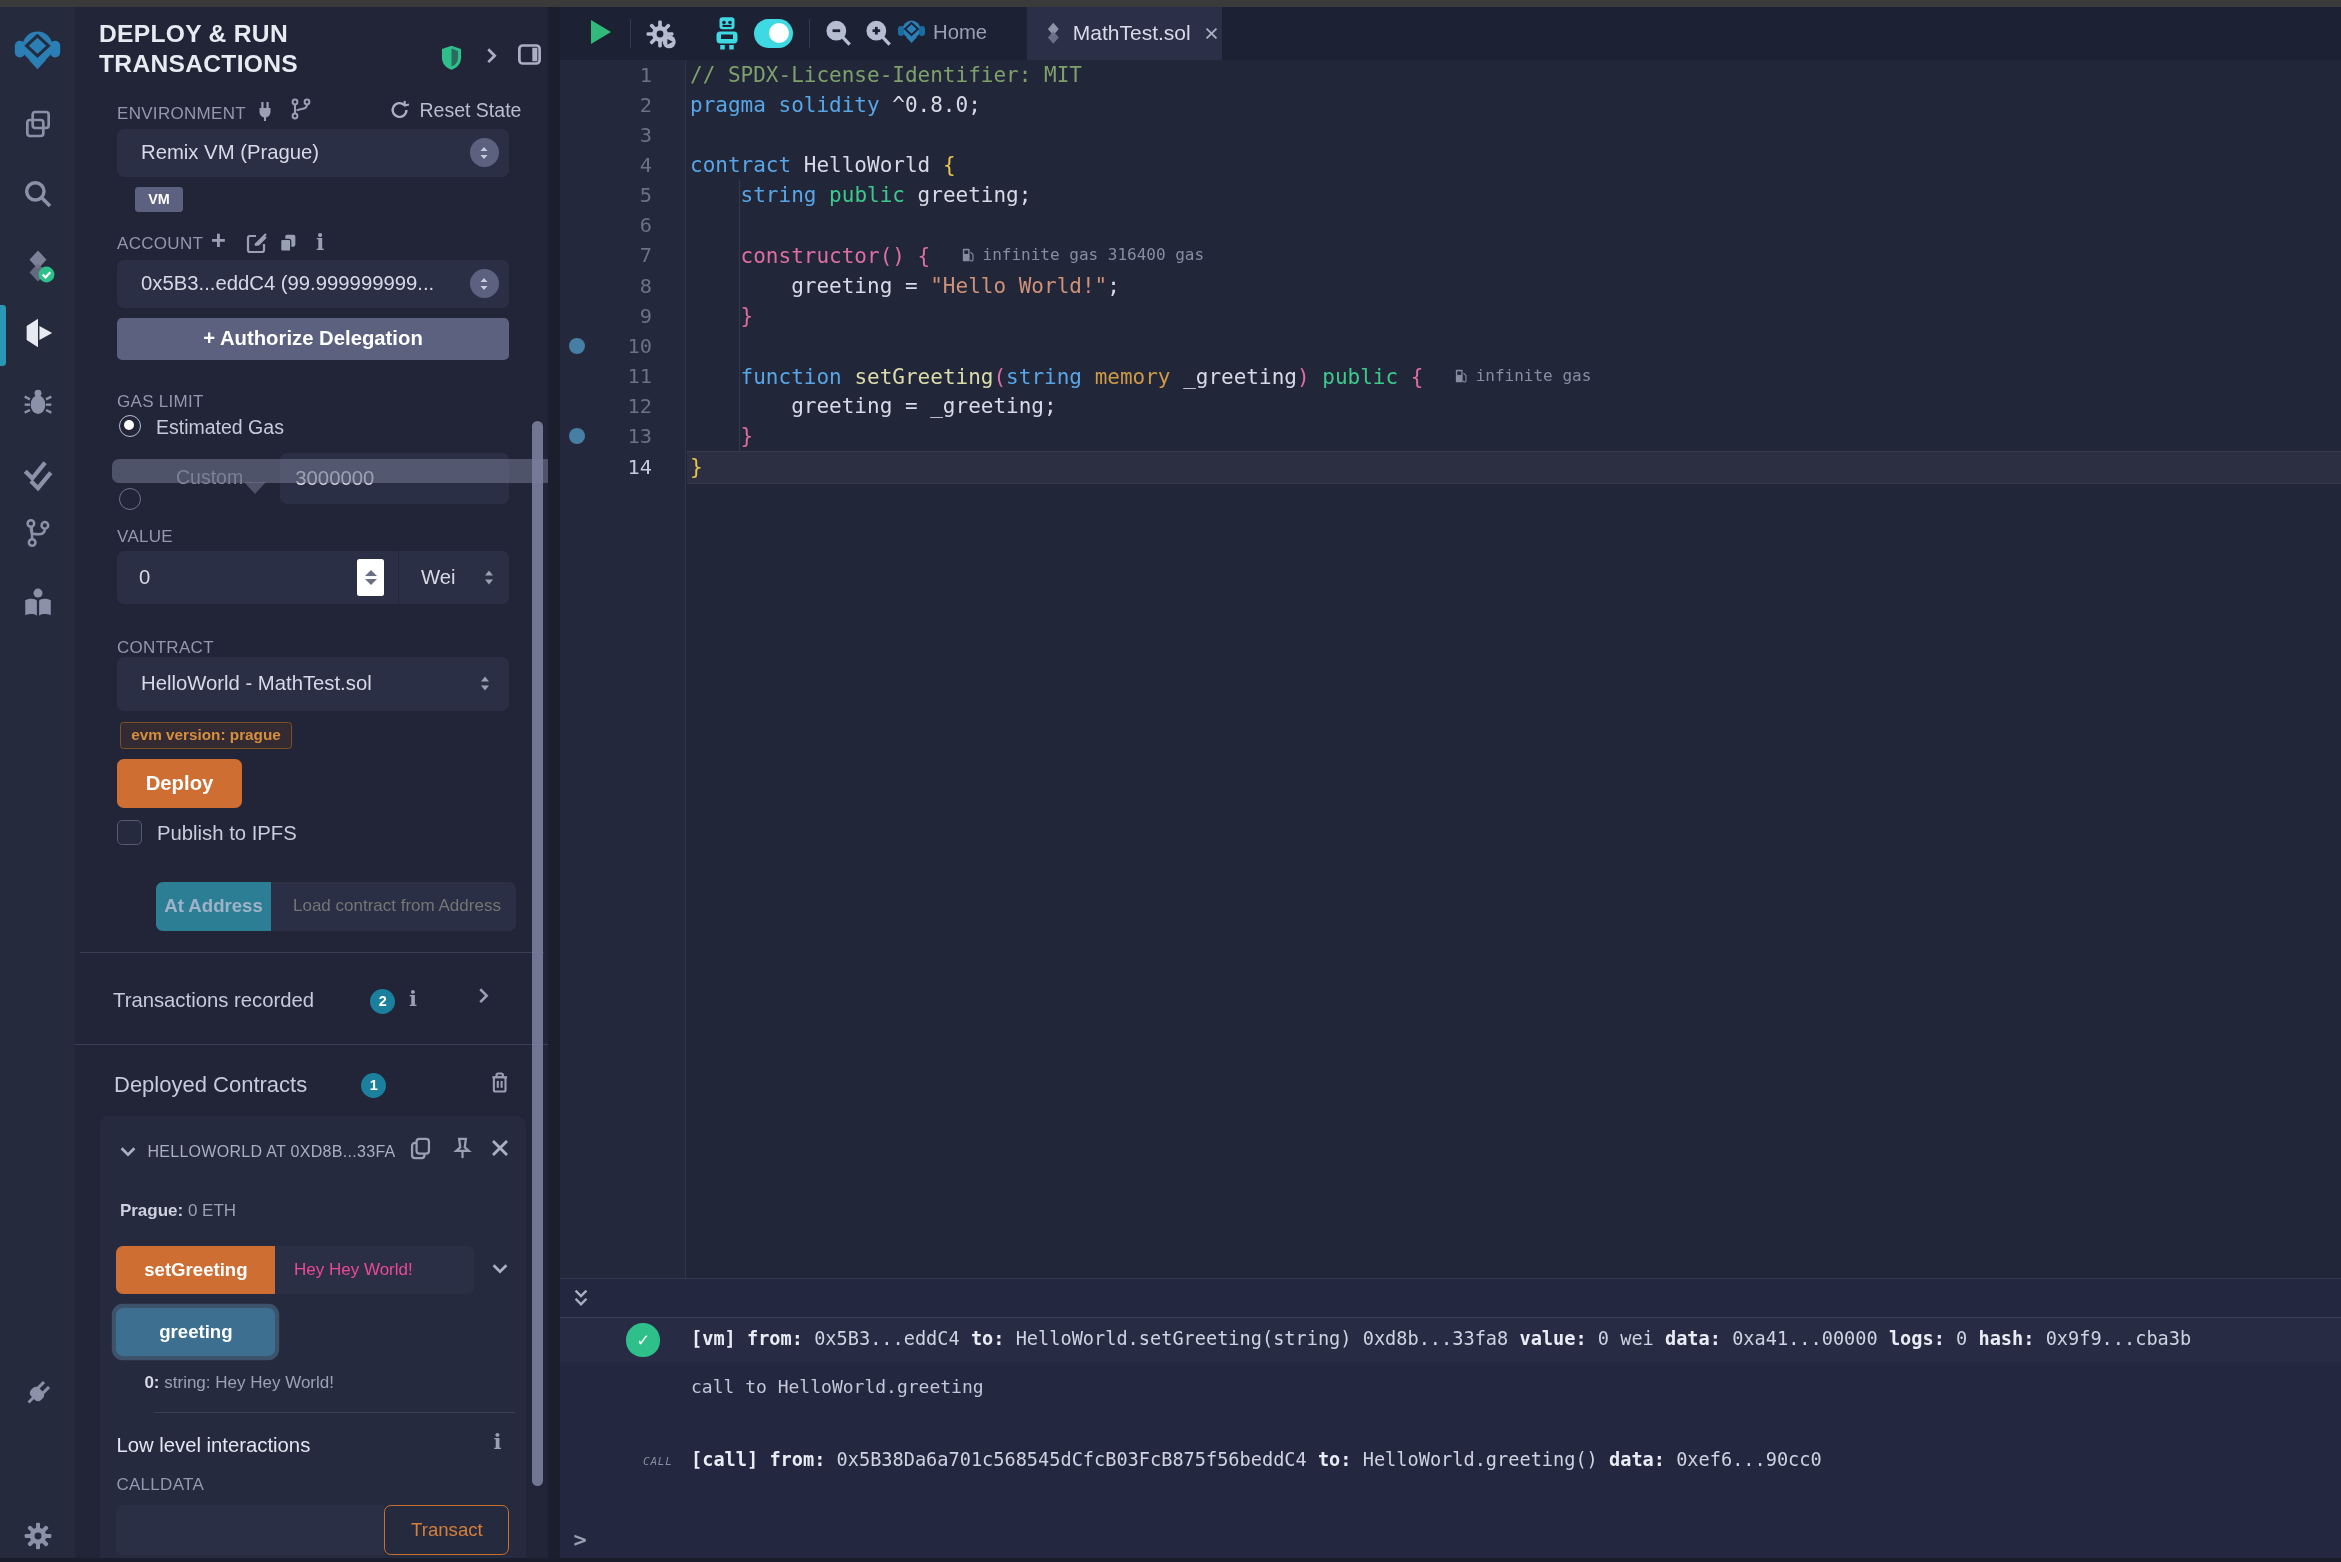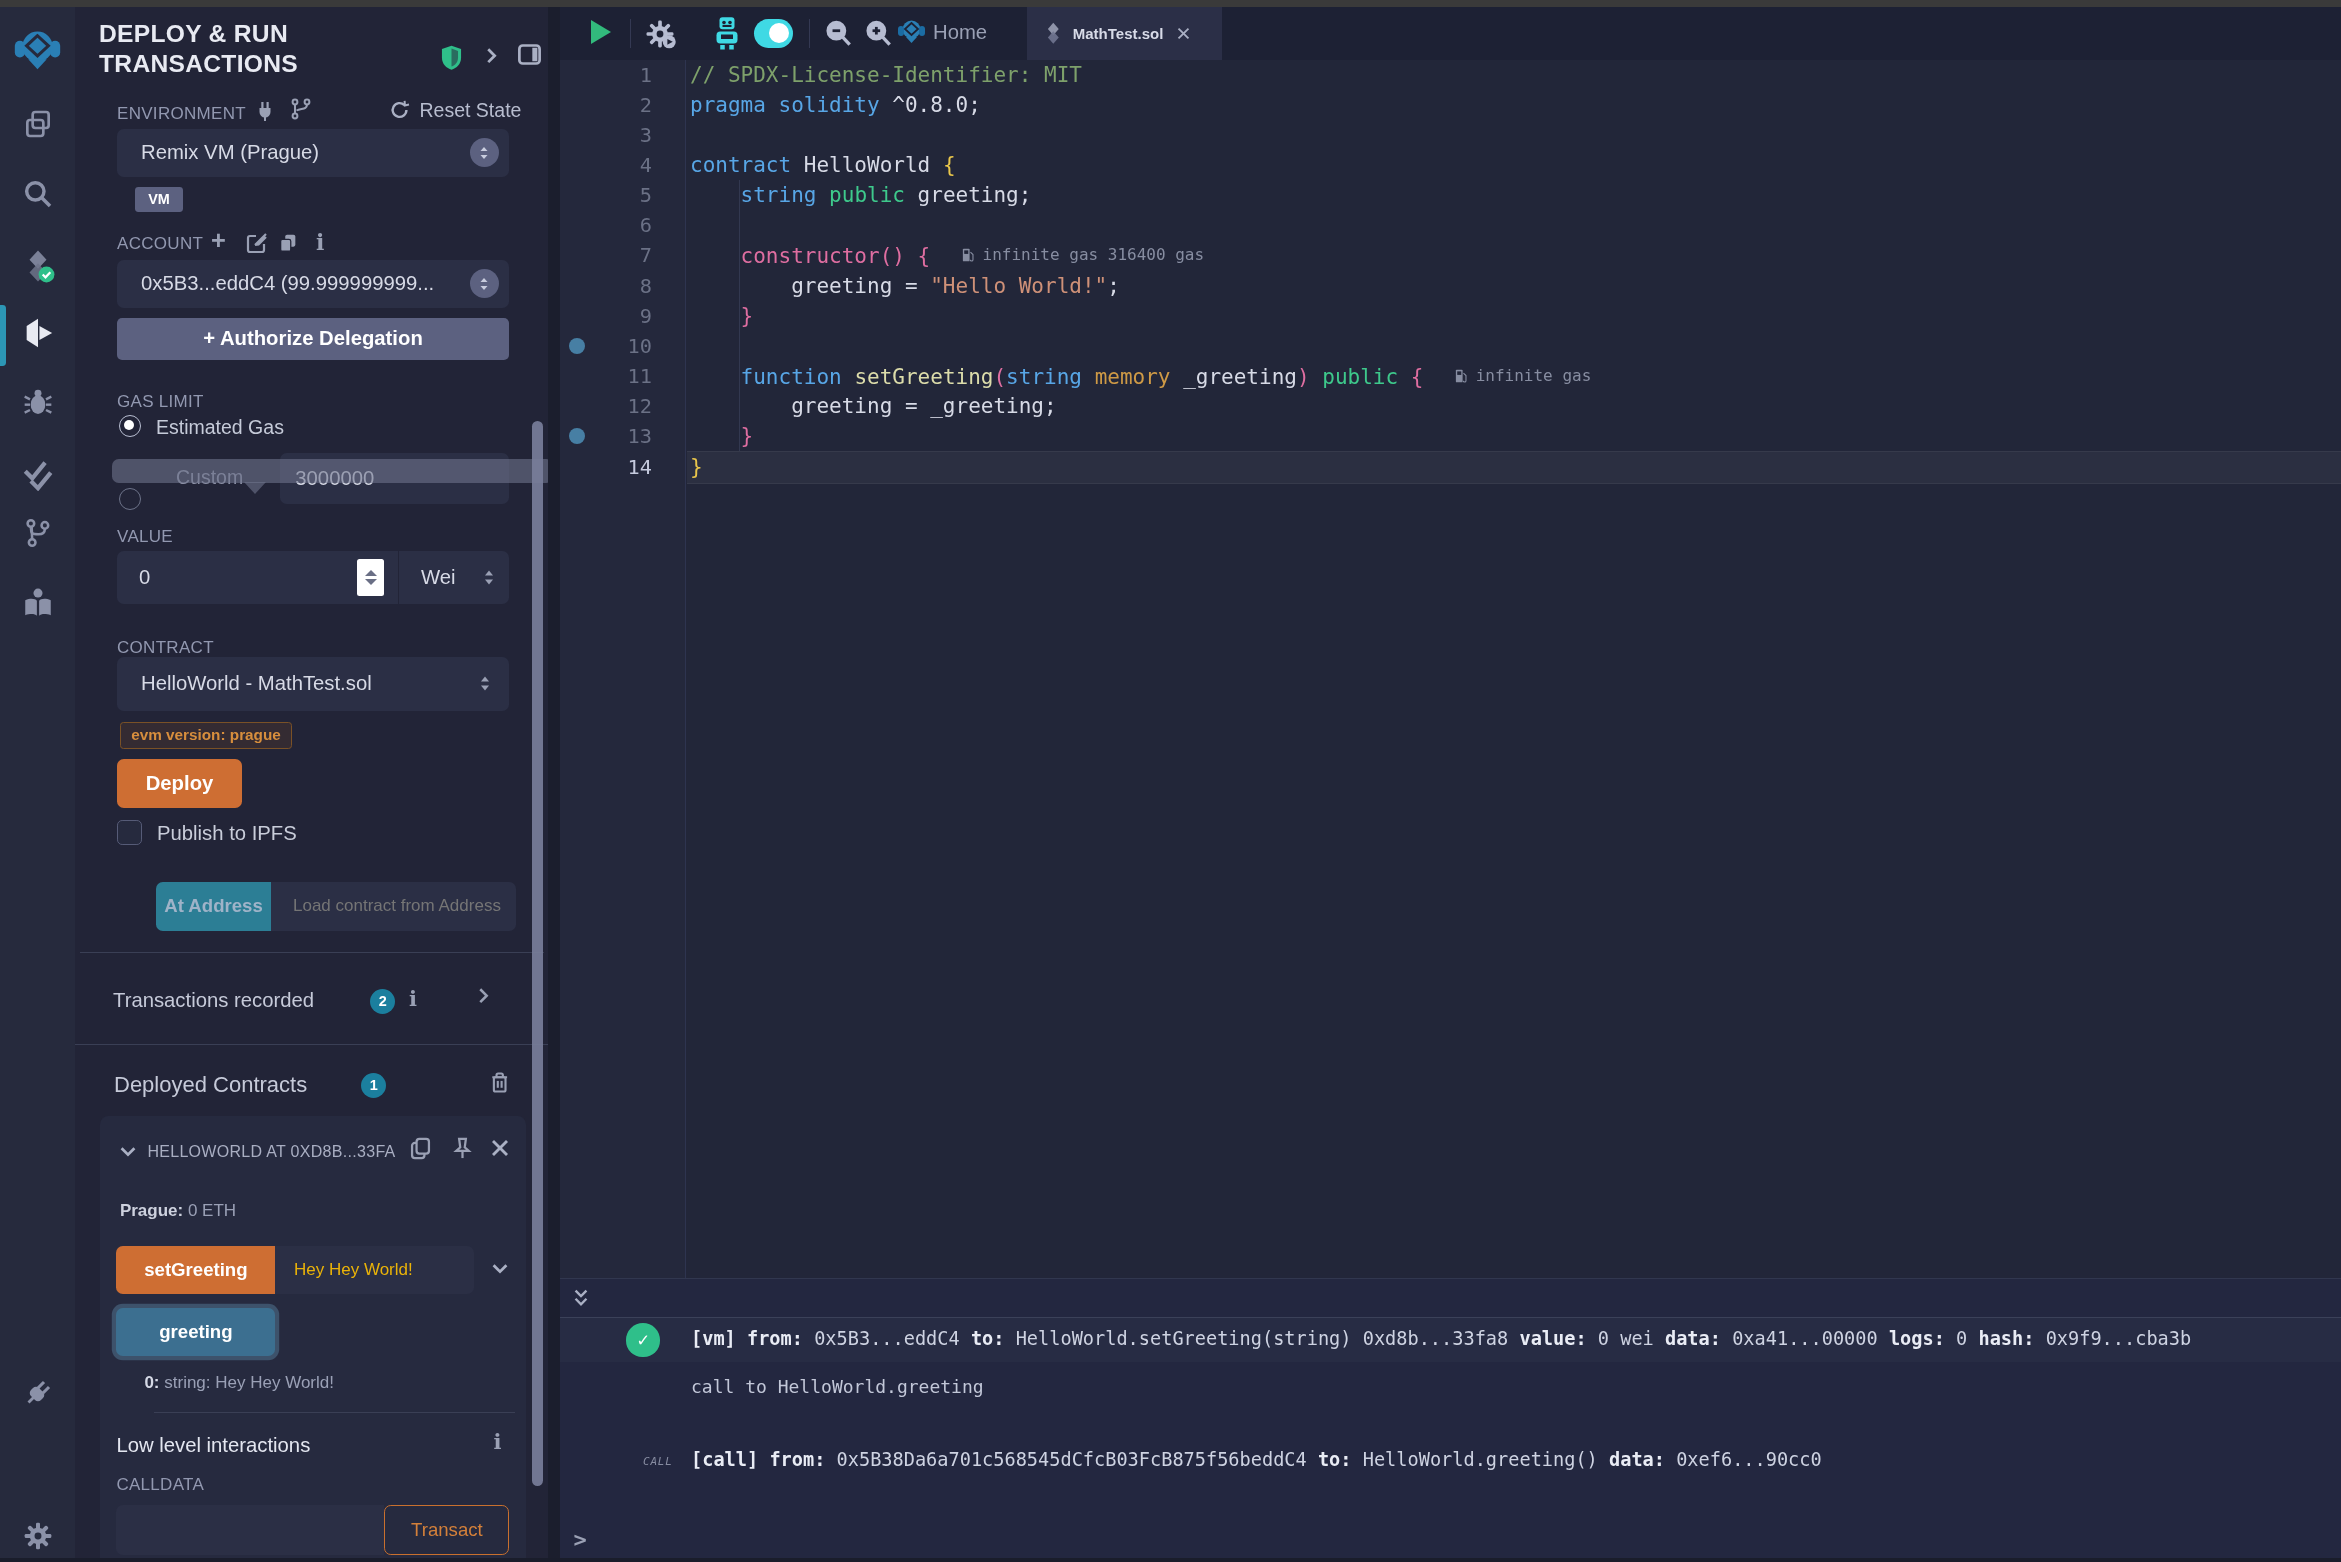--- a/index.html
+++ b/index.html
@@ -33,28 +33,28 @@
   .tooltip .arrow{position:absolute;bottom:-11px;left:132px;width:0;height:0;border-left:11px solid transparent;border-right:11px solid transparent;border-top:12px solid rgba(112,118,142,0.58);}
   .spinner{background:#ffffff;border-radius:2.5px;display:flex;flex-direction:column;align-items:center;justify-content:center;gap:3.4px;}
   .spinner .su{width:0;height:0;border-left:6px solid transparent;border-right:6px solid transparent;border-bottom:6.8px solid #6a6f85;}
   .spinner .sd{width:0;height:0;border-left:6px solid transparent;border-right:6px solid transparent;border-top:6.8px solid #6a6f85;}
   .evm-badge{background:rgba(140,75,25,0.18);border:0.8px solid #7a5126;border-radius:3.4px;color:#d78e3d;font-size:15.3px;font-weight:bold;display:inline-flex;align-items:center;padding:0 10.2px;height:25.4px;}
   .btn-orange{background:#ce6e33;border-radius:6.8px;color:#fff;font-weight:bold;display:flex;align-items:center;justify-content:center;}
   .checkbox{width:25.4px;height:25.4px;border:1.7px solid #565b77;border-radius:5.1px;box-sizing:border-box;background:#262a3e;}
   .divider{height:0.8px;background:#3a3f55;}
   .count-badge{background:#1b7f9e;border-radius:50%;color:#fff;font-size:14.4px;font-weight:bold;display:flex;align-items:center;justify-content:center;width:25.4px;height:25.4px;}
   .card{background:#262a3f;border-radius:8.5px 8.5px 0 0;}
-  .inp{background:#2b2f45;color:#eab308;border:none;outline:none;box-sizing:border-box;font-family:"Liberation Sans",sans-serif;}
+  .inp{background:#2b2f45;color:#ec4899;border:none;outline:none;box-sizing:border-box;font-family:"Liberation Sans",sans-serif;}
   .scroll-thumb{width:11px;border-radius:6px;background:#787e9a;opacity:.92;}
   
   .main{left:560px;top:6.8px;width:1782px;height:1555px;background:#222639;}
   .toolbar{position:absolute;left:0;top:0;width:1782px;height:53px;background:#1d2134;}
   .tsep{position:absolute;top:12px;width:0.8px;height:29px;background:#343953;}
   .tab-active{position:absolute;top:0;height:53px;background:#2b2f47;display:flex;align-items:center;}
-  .tab-label{font-size:15px;color:#d8dbe8;font-weight:bold;}
+  .tab-label{font-size:21px;color:#d8dbe8;}
   .home-label{font-size:20.3px;color:#9aa0b4;}
   .gutter-bg{position:absolute;left:0;top:53px;width:125px;height:1218px;background:#24283c;border-right:0.8px solid #2e3450;}
   .indent-guide{position:absolute;left:179px;top:173px;width:0.8px;height:271px;background:#323850;}
   #code-lines{position:absolute;left:0;top:0;width:1782px;height:1271px;font-family:"DejaVu Sans Mono",monospace;font-size:21px;}
   .ln{position:absolute;left:0;width:92px;text-align:right;color:#6b7186;font-size:20.3px;line-height:30.5px;}
   .ln.cur{color:#c5cade;}
   .cl{position:absolute;left:130px;white-space:pre;line-height:30.5px;}
   .cur-band{position:absolute;left:127px;right:0;height:31px;background:rgba(255,255,255,0.045);border-top:0.8px solid rgba(255,255,255,0.055);border-bottom:0.8px solid rgba(255,255,255,0.055);}
   .bp{position:absolute;left:9.3px;width:16px;height:16px;border-radius:50%;background:#477fa4;}
   .tk-cm{color:#7ea16b;} .tk-kw{color:#58a6e6;} .tk-id{color:#d7dae6;} .tk-pk{color:#df6ea1;}

